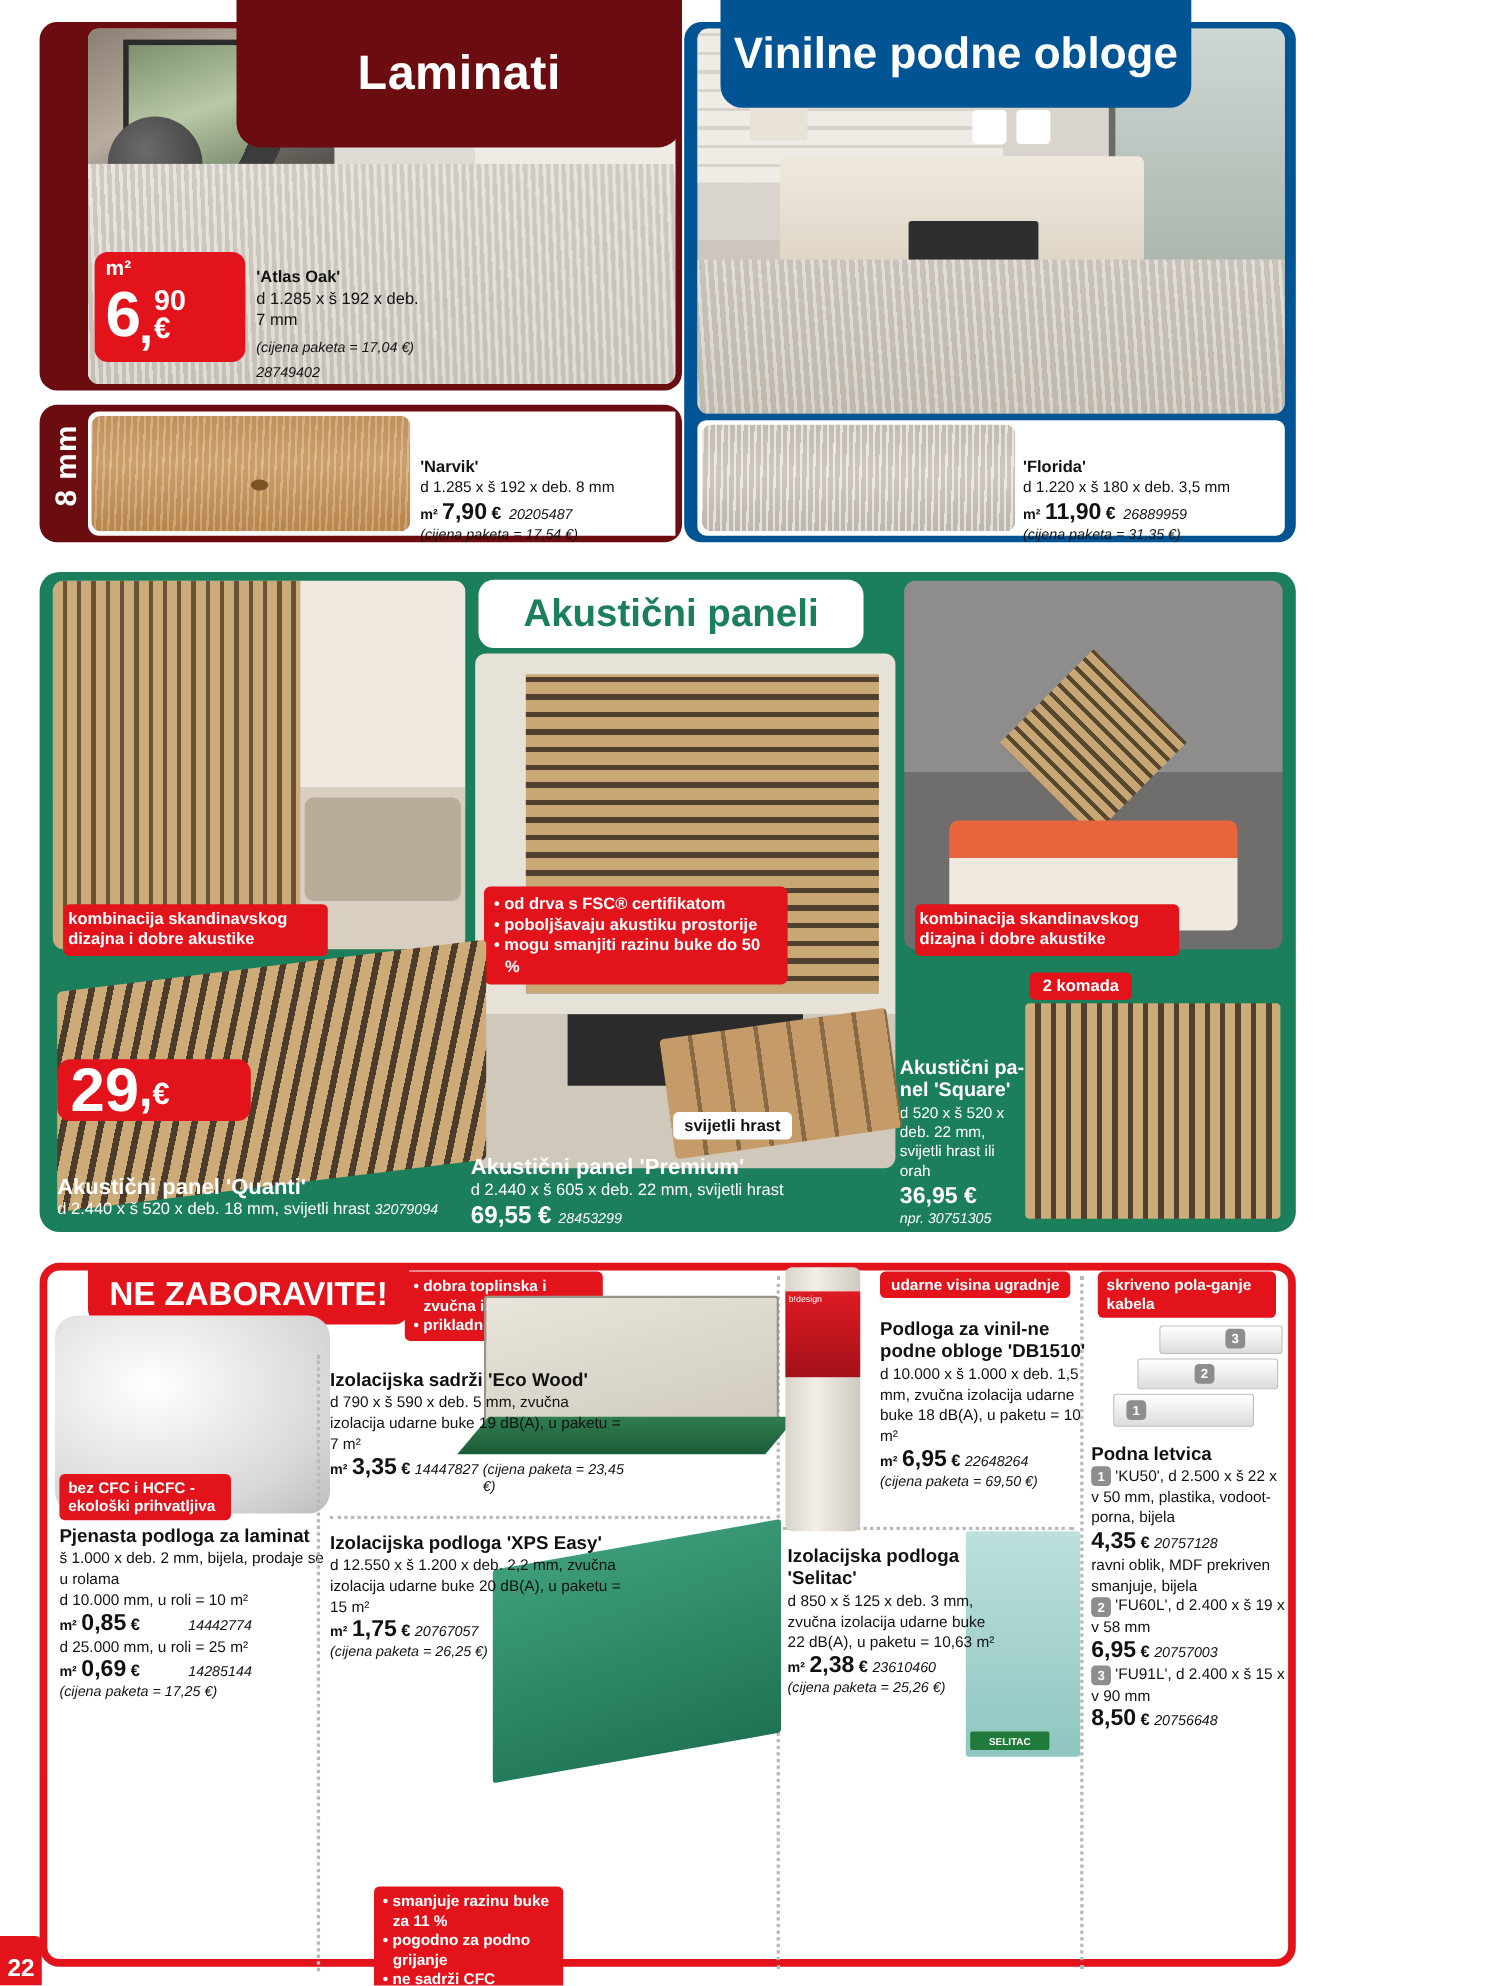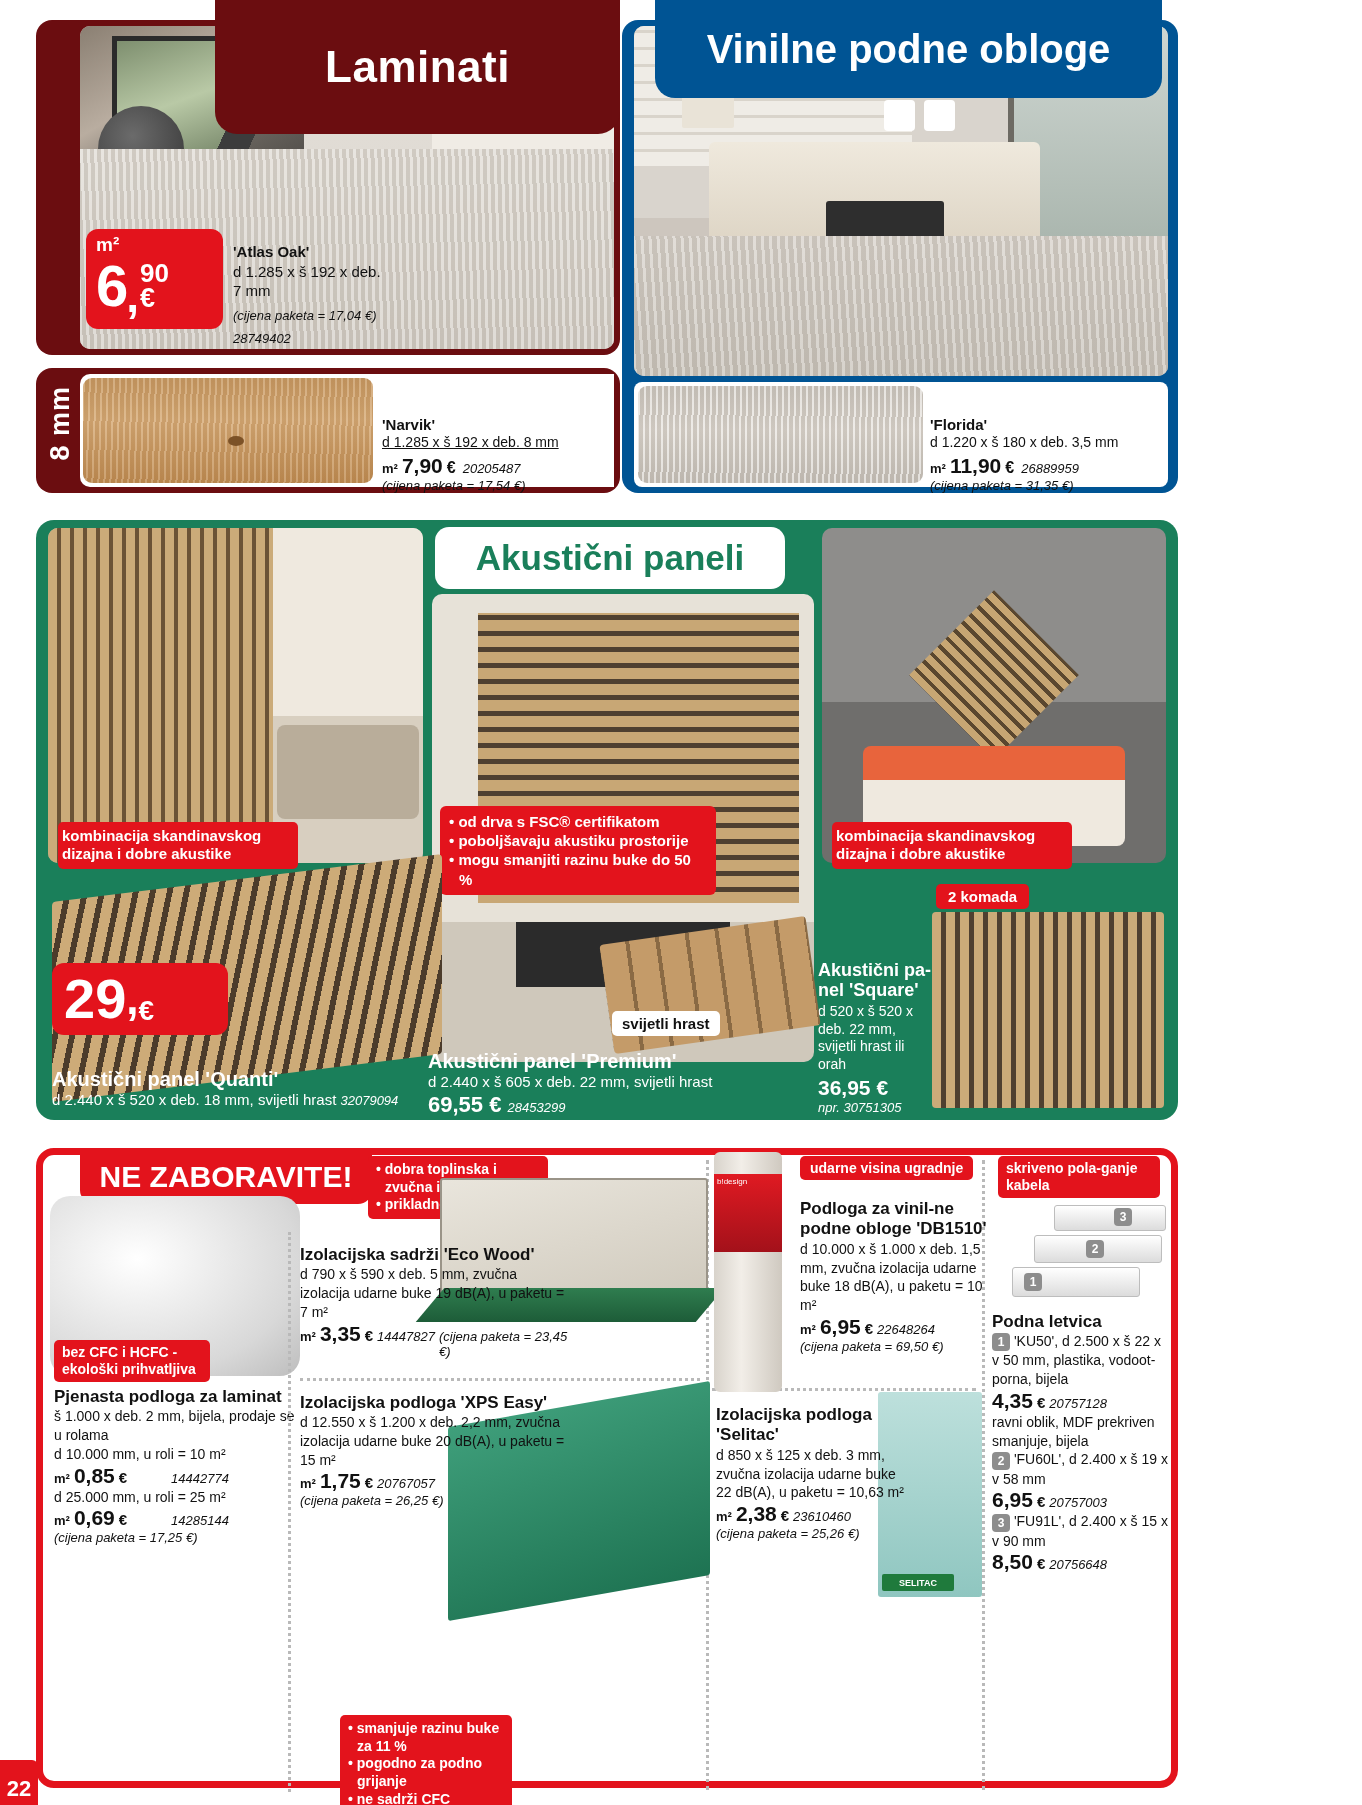--- a/index.html
+++ b/index.html
@@ -115,21 +115,21 @@
     background:
       repeating-linear-gradient(92deg, rgba(255,255,255,.18) 0 2px, rgba(120,80,40,.13) 2px 6px),
       linear-gradient(180deg,#c99a63,#d7ab76 40%,#c08c52);
   }
   .plank-narvik .knot {
     position:absolute; left:145px; top:58px; width:16px; height:10px;
     border-radius:50%; background:#7c5227;
   }
   .narvik-text { left: 382px; top: 416px; width: 235px; color:#111; }
   .narvik-text .t1 { font-size:15px; font-weight:bold; }
-  .narvik-text .t2 { font-size:14px; line-height:1.35;text-decoration:underline; }
+  .narvik-text .t2 { font-size:14px; line-height:1.35; }
   .narvik-text .pricerow { display:flex; align-items:baseline; gap:4px; margin-top:2px;}
   .narvik-text .u { font-size:13px; font-weight:bold; }
   .narvik-text .p { font-size:21px; font-weight:bold; }
   .narvik-text .e { font-size:16px; font-weight:bold; }
   .narvik-text .art { font-size:13px; font-style:italic; margin-left:3px;}
   .narvik-text .t4 { font-size:13px; font-style:italic; }
 
   
   .vin-panel {
     left: 622px; top: 20px; width: 556px; height: 473px;
@@ -164,21 +164,21 @@
     position:absolute; left:9%; top:16%; width:52px; height:46px;
     background:#e9e3d7; border-radius:6px 6px 2px 2px;
   }
   .vin-photo .floorgrain2 {
     position:absolute; left:0; bottom:0; width:100%; height:40%;
     background:
       repeating-linear-gradient(86deg, rgba(255,255,255,.3) 0 3px, rgba(165,158,149,.25) 3px 8px),
       linear-gradient(180deg,#d5cfc7,#c6c0b7);
   }
   .tab-vinilne {
-    left: 655px; top: 0px; width: 507px; height: 98px;
+    left: 655px; top: 0px; width: 428px; height: 98px;
     background:#005494; border-bottom-left-radius: 20px; border-bottom-right-radius: 20px;
     display:flex; align-items:center; justify-content:center;
   }
   .tab-vinilne span { color:#fff; font-size: 40px; font-weight:bold; }
   .vin-squares { left: 884px; top: 100px; display:flex; gap:9px; }
   .vin-squares i { display:block; width:31px; height:31px; background:#fff; border-radius:4px; }
 
   .vin-white {
     left: 634px; top: 382px; width: 534px; height: 105px;
     background:#fff; border-radius:8px;
@@ -296,21 +296,21 @@
     background: repeating-linear-gradient(90deg,#c49b69 0 26px, #8a6a44 26px 30px);
     border-radius:4px; transform: rotate(-8deg);
   }
   .square-img {
     left: 932px; top: 912px; width: 232px; height: 196px;
     background: repeating-linear-gradient(90deg, #cbab79 0 9px, #4f4030 9px 14px);
     border-radius:4px;
   }
 
   .pb-quanti {
-    left: 52px; top: 963px; width: 176px; height: 72px;
+    left: 52px; top: 963px; width: 176px; height: 56px;
     background:#e3131c; border-radius:12px; color:#fff;
     display:flex; align-items:center; padding-left:12px;
   }
   .pb-quanti .big { font-size:56px; font-weight:bold; line-height:.9; }
   .pb-quanti .slash { font-size:44px; font-weight:bold; }
   .pb-quanti .eur { font-size:28px; font-weight:bold; align-self:flex-end; margin-bottom:8px;}
 
   .quanti-text { left: 52px; top: 1068px; width: 420px; color:#fff; }
   .quanti-text .t1 { font-size:20px; font-weight:bold; }
   .quanti-text .t2 { font-size:15px; }

